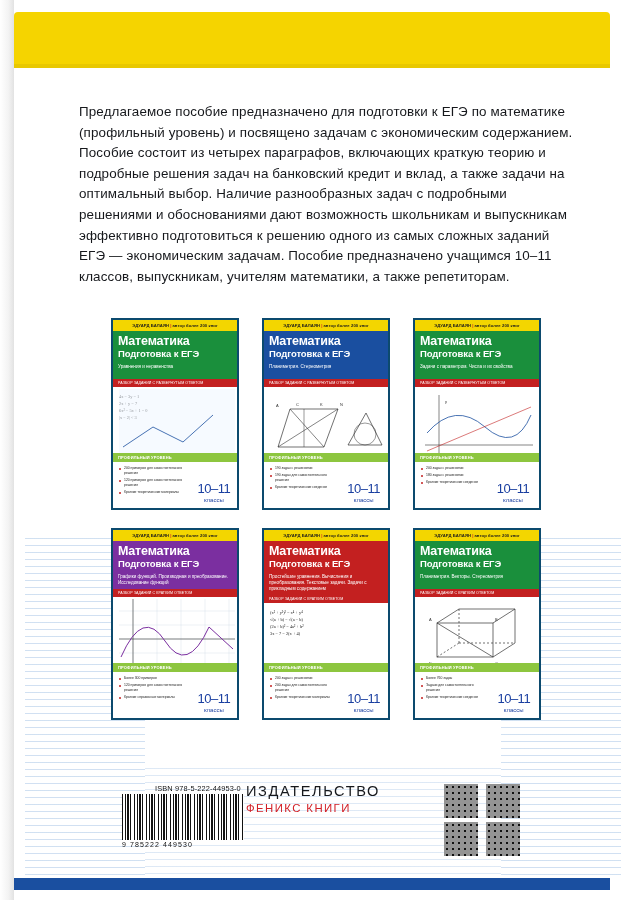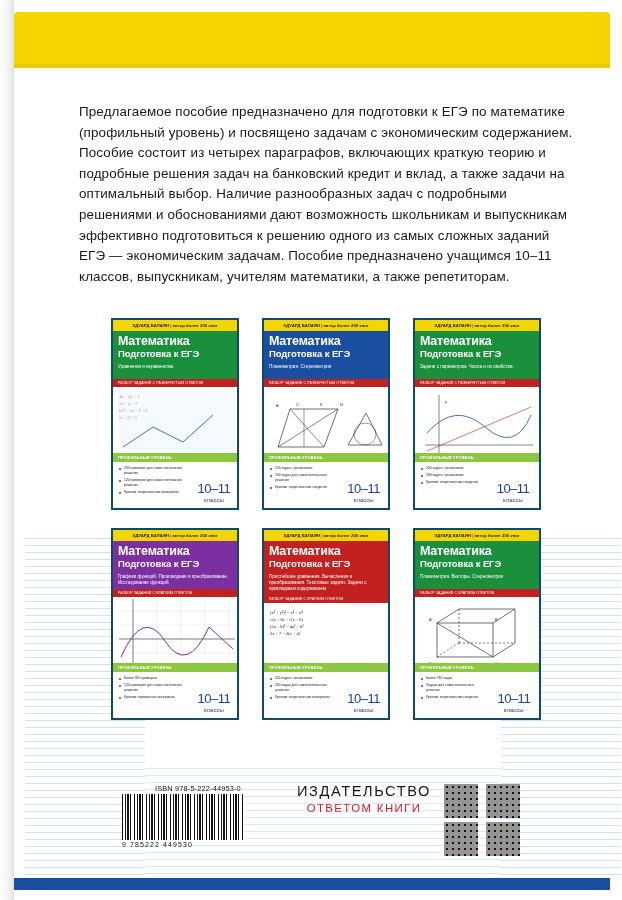--- a/index.html
+++ b/index.html
@@ -281,24 +281,23 @@
       );
   }
   .barcode-digits {
     font-size: 7px;
     letter-spacing: 1.1px;
     color: #111;
     margin-top: 1px;
   }
   .publisher {
     position: absolute;
-    left: 250px;
+    left: 232px;
     top: 22px;
     width: 200px;
-    text-align: center;
   }
   .pub-top {
     font-size: 14.6px;
     letter-spacing: 1.6px;
     color: #16181c;
     line-height: 18px;
   }
   .pub-name {
     font-size: 30px;
     font-weight: bold;
@@ -615,21 +614,21 @@
 
   <div class="footer">
     <div class="barcode-box">
       <div class="isbn-text">ISBN 978-5-222-44953-0</div>
       <div class="barcode"></div>
       <div class="barcode-digits">9 785222 449530</div>
     </div>
 
     <div class="publisher">
       <div class="pub-top">ИЗДАТЕЛЬСТВО</div>
-      <div class="pub-bottom">ОТВЕТОМ КНИГИ</div>
+      <div class="pub-bottom">ФЕНИКС КНИГИ</div>
     </div>
 
     <div class="qr a">
         <div class="qr-inner"></div>
       </div>
     <div class="qr b">
         <div class="qr-inner"></div>
       </div>
     <div class="qr c">
         <div class="qr-inner"></div>

